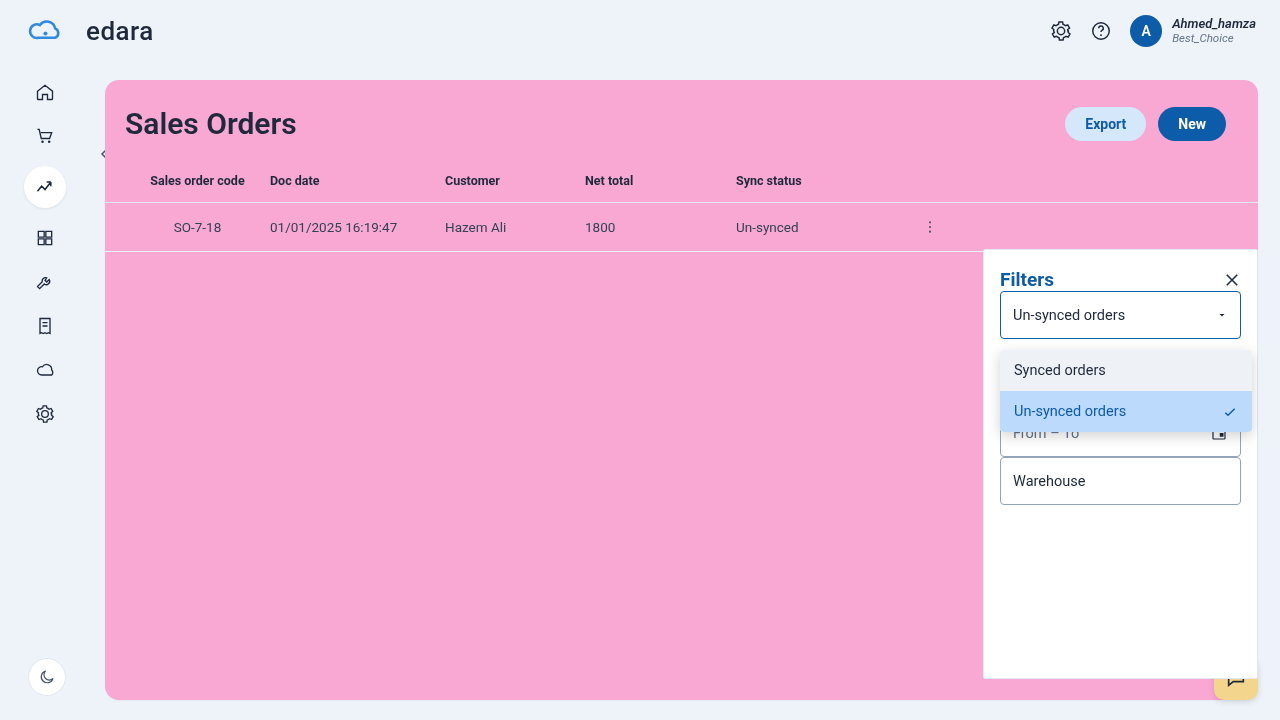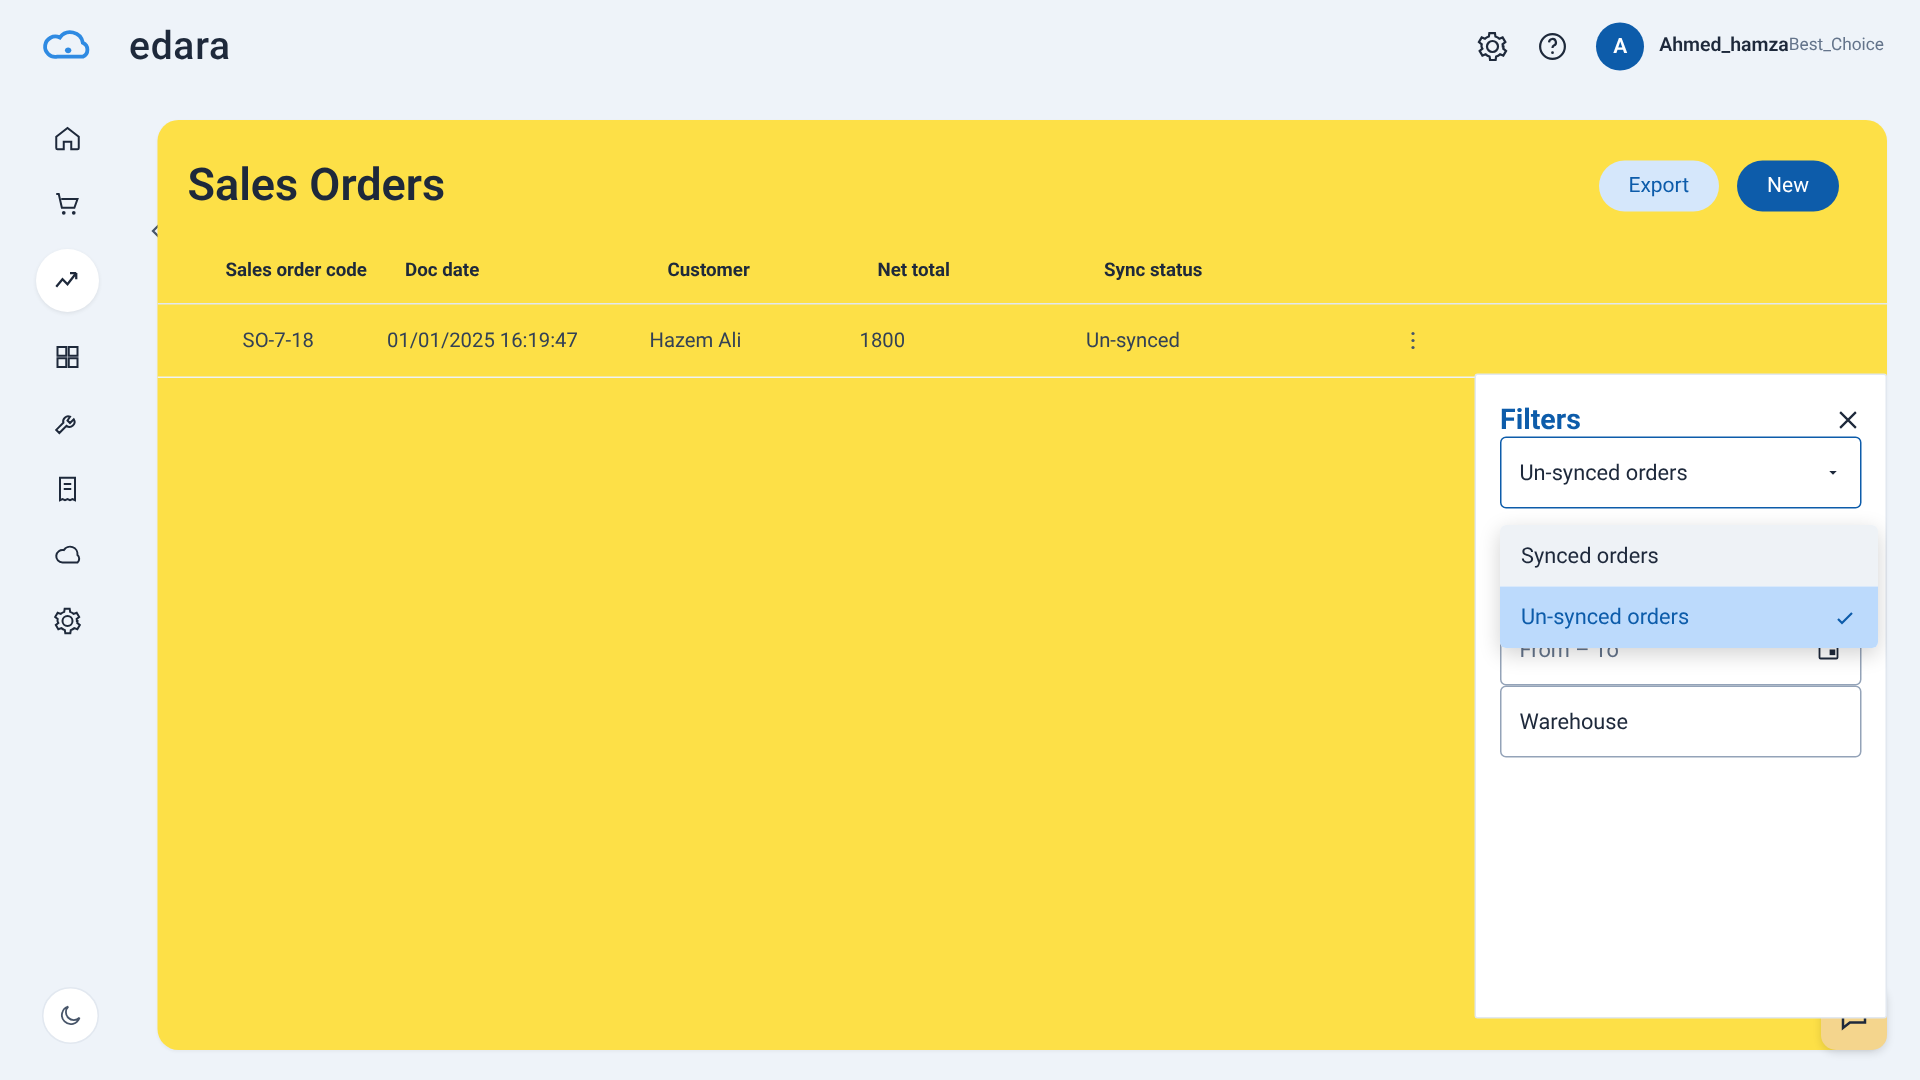--- a/index.html
+++ b/index.html
@@ -7,49 +7,49 @@
 
   
   .topbar { height: 62px; display: flex; align-items: center; padding: 0 24px 0 28px; }
   .logo { display: flex; align-items: center; gap: 24px; }
   .logo-icon { width: 34px; height: 24px; }
   .logo-text { font-size: 26px; font-weight: 500; color: #1e293b; letter-spacing: 0.5px; }
   .topbar-right { margin-left: auto; display: flex; align-items: center; gap: 18px; }
   .top-icon { width: 22px; height: 22px; cursor: pointer; color: #1e293b; }
   .user-block { display: flex; align-items: center; gap: 10px; }
   .avatar { width: 32px; height: 32px; border-radius: 50%; background: #0d5caa; color: #fff; display: flex; align-items: center; justify-content: center; font-weight: 600; font-size: 14px; }
-  .user-text { display: flex; flex-direction: row; line-height: 1.2; }
+  .user-text { display: flex; flex-direction: column; line-height: 1.2; font-style: italic; }
   .user-name { font-size: 13px; font-weight: 600; color: #1e293b; }
   .user-sub { font-size: 11.5px; color: #64748b; }
 
   
   .sidebar { position: absolute; left: 0; top: 62px; bottom: 0; width: 90px; display: flex; flex-direction: column; align-items: center; padding-top: 20px; gap: 24px; }
   .side-icon { width: 20px; height: 20px; color: #1e293b; cursor: pointer; }
   .side-icon.active-wrap { background: #fff; border-radius: 50%; width: 42px; height: 42px; display:flex; align-items:center; justify-content:center; box-shadow: 0 1px 3px rgba(0,0,0,0.08); margin-top:-4px; margin-bottom:-4px;}
   .chevron-collapse { position: absolute; left: 96px; top: 145px; width: 18px; height: 18px; color:#475569; cursor:pointer; }
 
   .theme-toggle { position: absolute; left: 28px; bottom: 24px; width: 38px; height: 38px; border-radius: 50%; border: 1px solid #e2e8f0; background:#fff; display:flex; align-items:center; justify-content:center; cursor:pointer; color:#475569;}
 
   
-  .main { position: absolute; left: 105px; top: 80px; right: 22px; bottom: 20px; background: #fde047; border-radius: 14px; box-shadow: 0 1px 2px rgba(0,0,0,0.04); display:flex; flex-direction:column; overflow:hidden;}
+  .main { position: absolute; left: 105px; top: 80px; right: 22px; bottom: 20px; background: #f9a8d4; border-radius: 14px; box-shadow: 0 1px 2px rgba(0,0,0,0.04); display:flex; flex-direction:column; overflow:hidden;}
   .main-header { padding: 26px 32px 18px 20px; display:flex; align-items:center; }
   .page-title { font-size: 30px; font-weight: 600; color: #1e293b; }
   .header-actions { margin-left:auto; display:flex; gap:12px;}
-  .btn { height:34px; padding: 0 20px; border-radius: 18px; font-size:14px; font-weight:400; border:none; cursor:pointer; display:flex; align-items:center; }
+  .btn { height:34px; padding: 0 20px; border-radius: 18px; font-size:14px; font-weight:700; border:none; cursor:pointer; display:flex; align-items:center; }
   .btn-export { background:#d5e7fb; color:#0d5caa; }
   .btn-new { background:#0d5caa; color:#fff; }
 
   .table-area { flex:1; position:relative; padding: 0 0 0 0; }
   .table-head { display:flex; padding: 14px 20px 14px 20px; border-bottom:1px solid #e2e8f0; font-size:12.5px; font-weight:700; color:#1e293b; }
   .col-code { width: 145px; text-align: center; }
   .col-date { width: 175px; }
   .col-cust { width: 140px; }
   .col-net { width: 151px; }
   .col-sync { width: 150px; }
-  .table-row { display:flex; align-items:center; padding: 16px 8px; font-size:13.5px; color:#334155; border-bottom:1px solid #eef2f6;}
+  .table-row { display:flex; align-items:center; padding: 16px 20px; font-size:13.5px; color:#334155; border-bottom:1px solid #eef2f6;}
   .row-menu { margin-left:auto; margin-right: 300px; cursor:pointer; color:#475569;}
 
   
   .filter-panel { position:absolute; top: 90px; right: 0; width: 275px; height: 430px; background:#fff; border:1px solid #e2e8f0; border-radius: 2px; padding: 18px 16px 10px 16px; display:flex; flex-direction:column; z-index:5;}
   .filter-header { display:flex; align-items:center; justify-content:space-between; }
   .filter-title { font-size:19px; font-weight:700; color:#0d5caa; }
   .close-x { width:18px; height:18px; cursor:pointer; color:#1e293b;}
   .field { border:1px solid #94a3b8; border-radius:4px; height:48px; display:flex; align-items:center; padding: 0 12px; position:relative; font-size:14.5px; color:#1e293b; cursor:pointer;}
   .field.active { border:1.5px solid #0d5caa; }
   .field .chev { margin-left:auto; }

